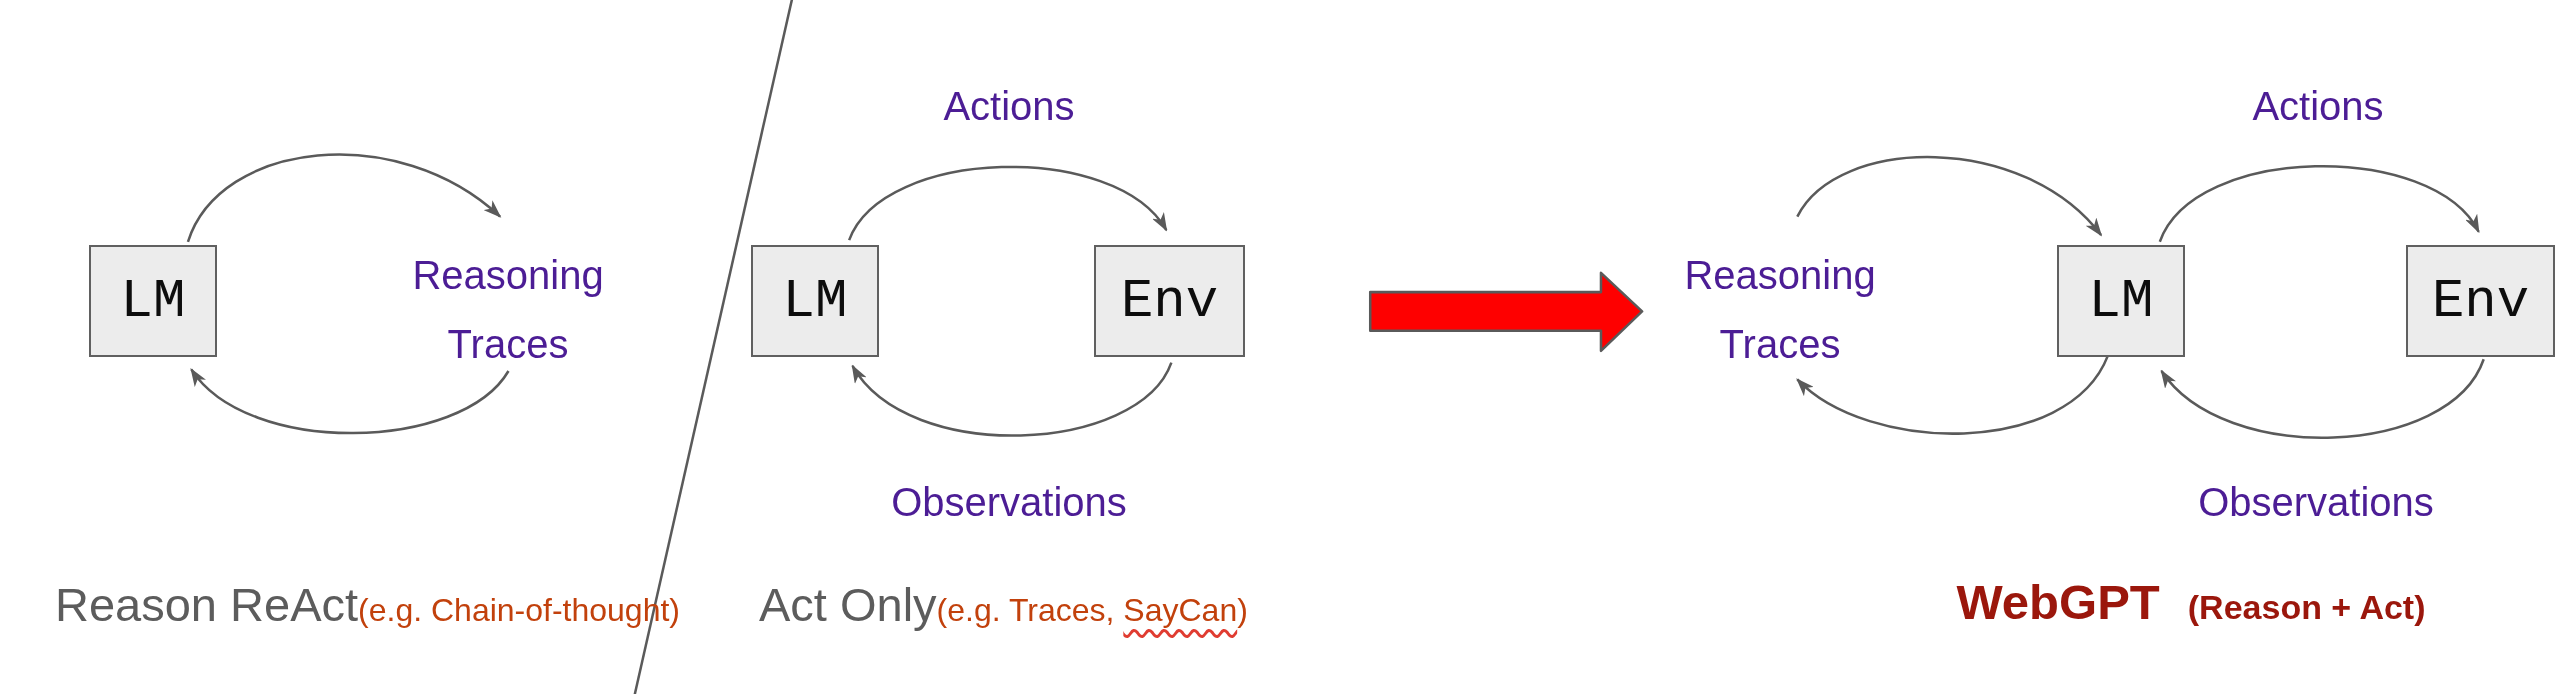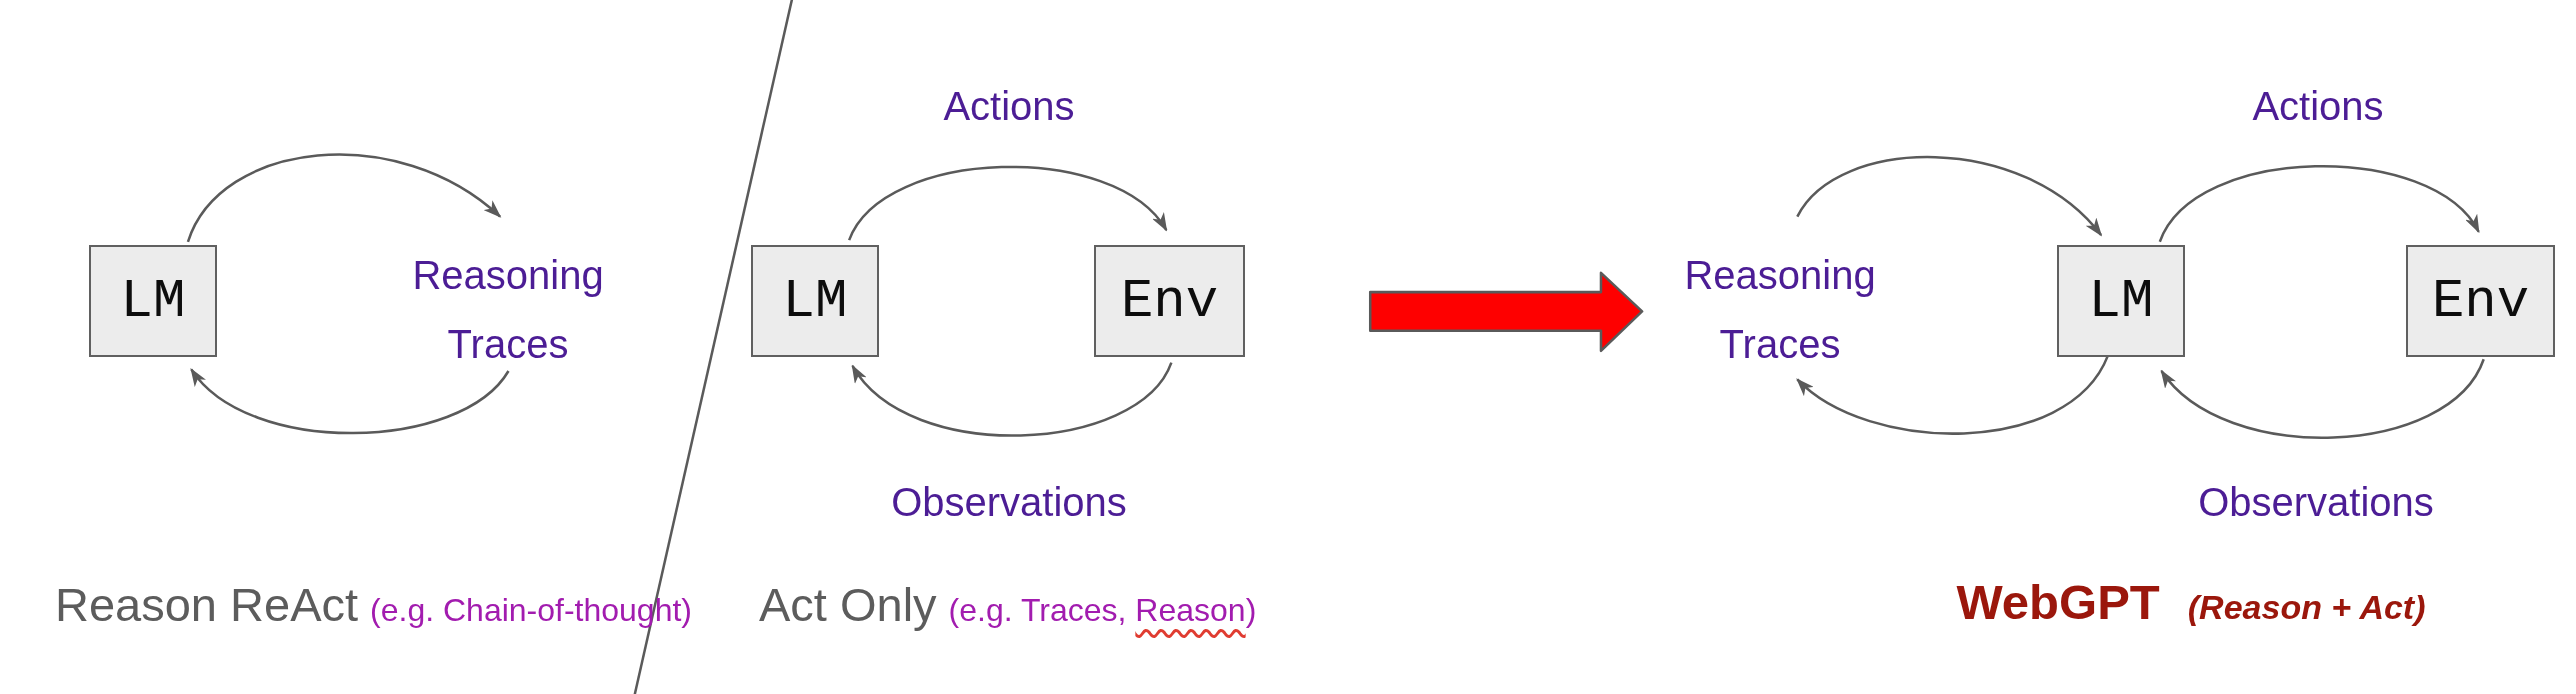--- a/index.html
+++ b/index.html
@@ -36,34 +36,33 @@
   .caption-row {
     position: absolute;
     white-space: nowrap;
   }
   .caption-main {
     font-size: 47px;
     color: #5c5c5c;
   }
   .caption-note {
     font-size: 32px;
-    color: #a21caf;
-    margin-left: 12px;
+    color: #c2410c;
+    margin-left: 0;
   }
   .caption-react-main {
     font-size: 49px;
     font-weight: bold;
     color: #9b170c;
   }
   .caption-react-note {
     font-size: 34px;
     font-weight: bold;
     color: #9b170c;
     margin-left: 28px;
-    font-style: italic;
   }
   .misspelled {
     text-decoration: underline;
     text-decoration-style: wavy;
     text-decoration-color: #e03c31;
     text-decoration-thickness: 2.5px;
     text-underline-offset: 7.6px;
   }
   .centered { transform: translateX(-50%); }
 </style>
@@ -111,21 +110,21 @@
   <div class="node-box" style="left:751px; top:245px; width:128px; height:112px;">
     <span class="node-label">LM</span>
   </div>
   <div class="node-box" style="left:1094px; top:245px; width:151px; height:112px;">
     <span class="node-label">Env</span>
   </div>
 
   <div class="flow-label" style="left:1009px; top:502px;">Observations</div>
 
   <div class="caption-row" style="left:759px; top:577px;">
-    <span class="caption-main">Act Only</span><span class="caption-note"><span>(e.g. Traces, </span><span class="misspelled">Reason</span><span>)</span></span>
+    <span class="caption-main">Act Only</span><span class="caption-note"><span>(e.g. Traces, </span><span class="misspelled">SayCan</span><span>)</span></span>
   </div>
 
   <div class="flow-label" style="left:1780px; top:275px;">Reasoning</div>
   <div class="flow-label" style="left:1780px; top:344px;">Traces</div>
 
   <div class="flow-label" style="left:2318px; top:106px;">Actions</div>
 
   <div class="node-box" style="left:2057px; top:245px; width:128px; height:112px;">
     <span class="node-label">LM</span>
   </div>

